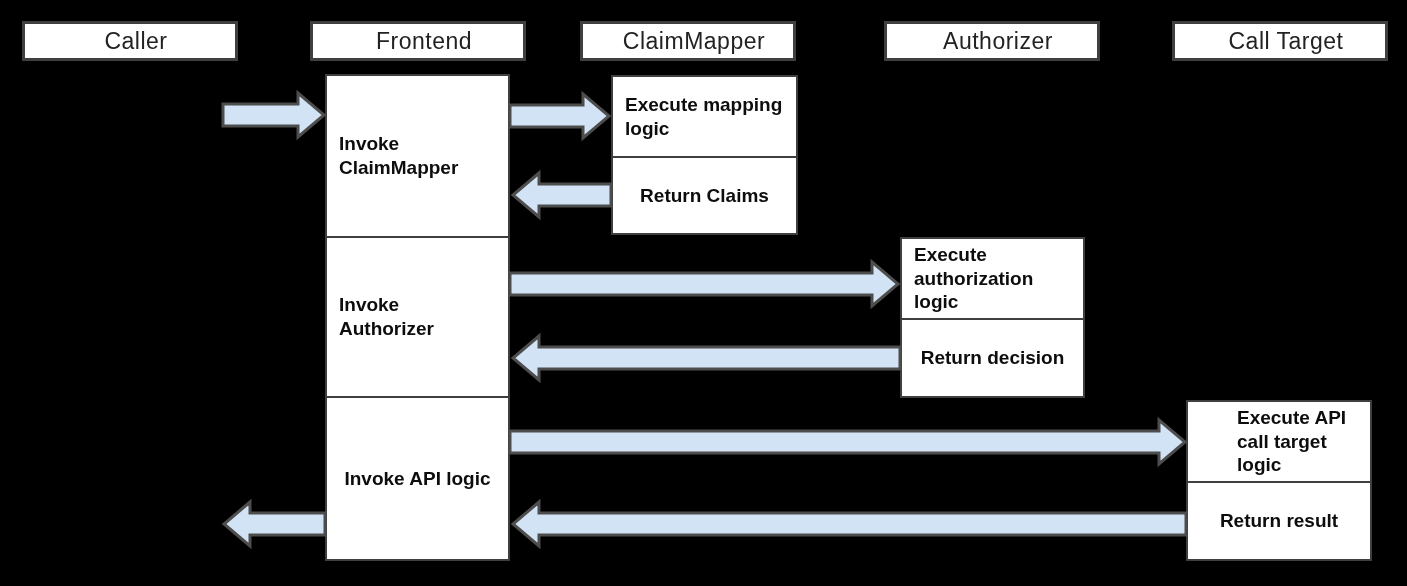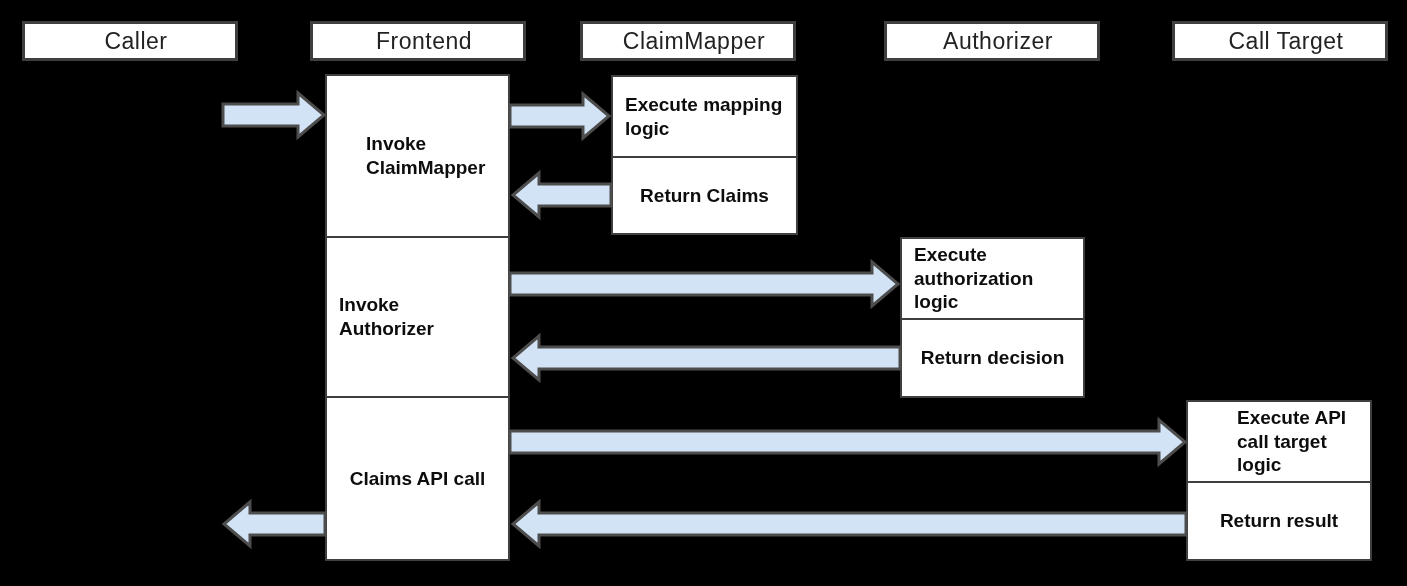--- a/index.html
+++ b/index.html
@@ -73,23 +73,23 @@
 <div class="stage">
 
   <div class="hdr" style="left:22px; top:21px;">Caller</div>
   <div class="hdr" style="left:310px; top:21px;">Frontend</div>
   <div class="hdr" style="left:580px; top:21px;">ClaimMapper</div>
   <div class="hdr" style="left:884px; top:21px;">Authorizer</div>
   <div class="hdr" style="left:1172px; top:21px;">Call Target</div>
 
 
   <div class="act" style="left:325px; top:74px; width:185px; height:487px;">
-    <div class="sect" style="height:160px;margin-left:27px;">Invoke ClaimMapper</div>
+    <div class="sect" style="height:160px;">Invoke ClaimMapper</div>
     <div class="sect" style="height:160px;">Invoke Authorizer</div>
-    <div class="sect" style="flex:1 1 auto;">Claims API call</div>
+    <div class="sect" style="flex:1 1 auto;">Invoke API logic</div>
   </div>
 
   <div class="act" style="left:611px; top:75px; width:187px; height:160px;">
     <div class="sect" style="height:79px;">Execute mapping logic</div>
     <div class="sect" style="flex:1 1 auto;">Return Claims</div>
   </div>
 
   <div class="act" style="left:900px; top:237px; width:185px; height:161px;">
     <div class="sect" style="height:79px;">Execute authorization logic</div>
     <div class="sect" style="flex:1 1 auto;">Return decision</div>

